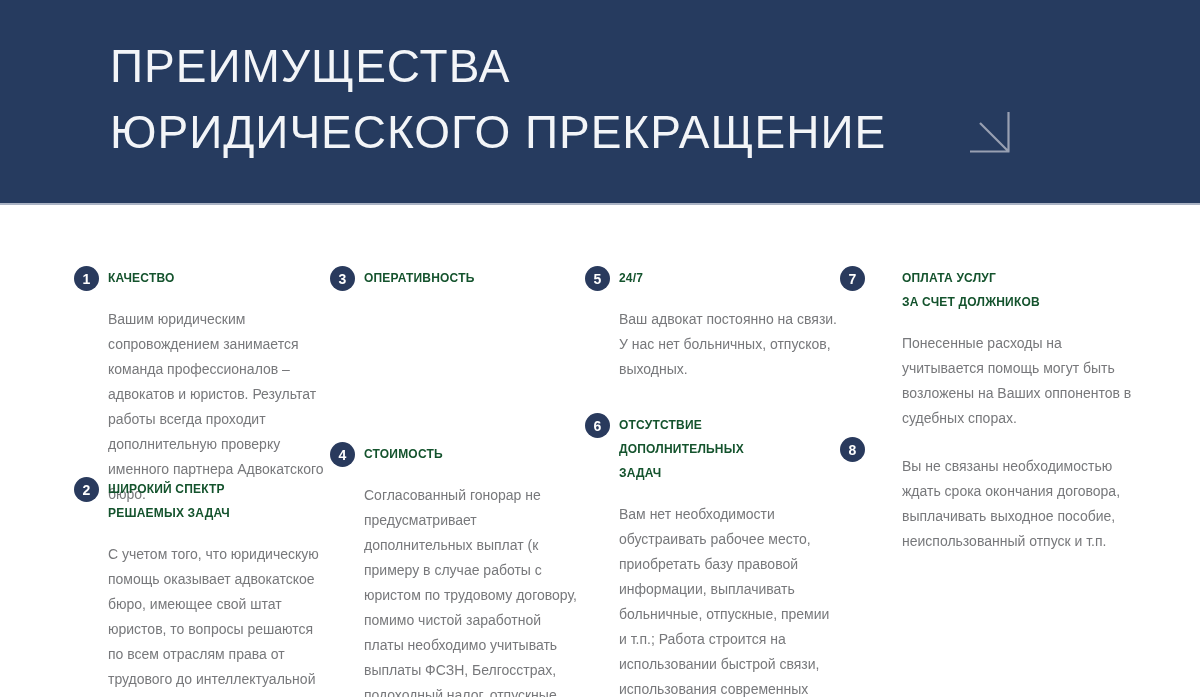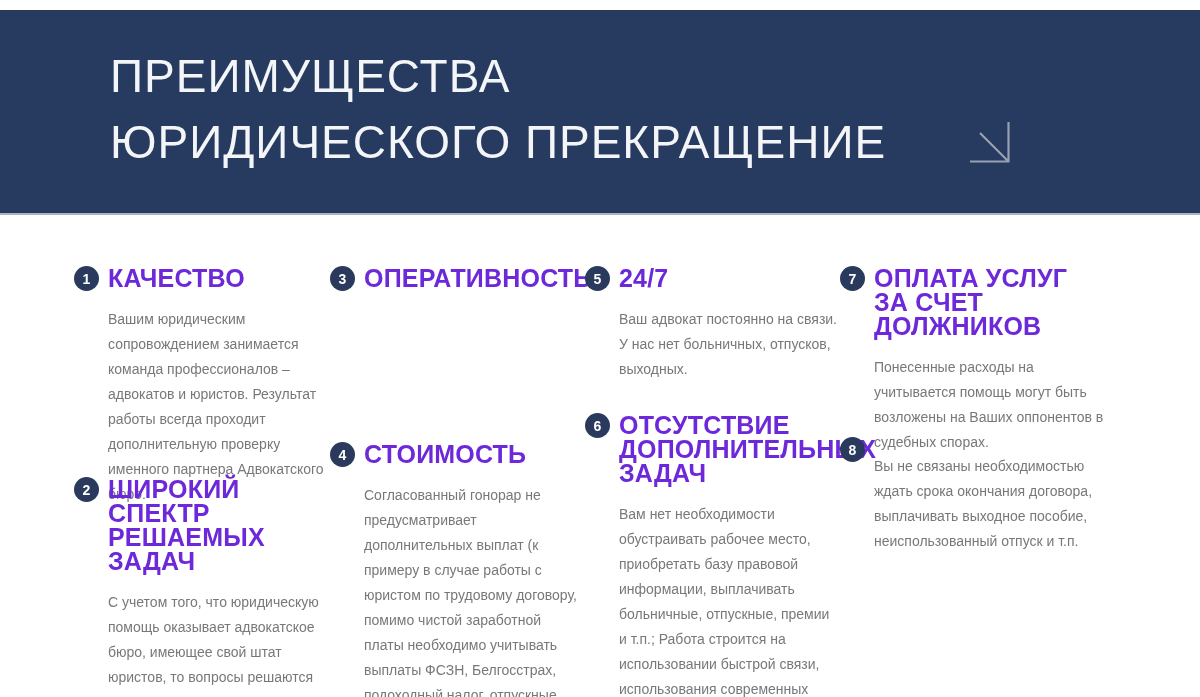--- a/index.html
+++ b/index.html
@@ -9,21 +9,21 @@
     width: 1200px;
     height: 697px;
     background: #ffffff;
     overflow: hidden;
     font-family: "Liberation Sans", "DejaVu Sans", sans-serif;
   }
 
   
   .banner {
     position: absolute;
-    left: 0; top: 10px;
+    left: 0; top: 0;
     width: 1200px;
     height: 205px;
     background: #263b5f;
     border-bottom: 2px solid #aab3c4;
   }
   .banner-title {
     position: absolute;
     left: 110px;
     top: 33px;
     color: #f3f5f8;
@@ -70,25 +70,25 @@
     border-radius: 50%;
     background: #293a5d;
     color: #ffffff;
     font-size: 14px;
     font-weight: bold;
     display: flex;
     align-items: center;
     justify-content: center;
   }
   .content { width: 219px; }
-  .pos-7 .content, .pos-8 .content { width: 240px; }
+  .pos-7 .content, .pos-8 .content { width: 240px; margin-left: 28px; }
 
   .item-title {
-    color: #6d28d9;
-    font-size: 25px;
+    color: #14532d;
+    font-size: 12px;
     font-weight: bold;
     line-height: 24px;
     letter-spacing: 0.2px;
     white-space: pre-line;
   }
   .item-text {
     margin-top: 17px;
     color: #77787b;
     font-size: 14px;
     line-height: 25px;

